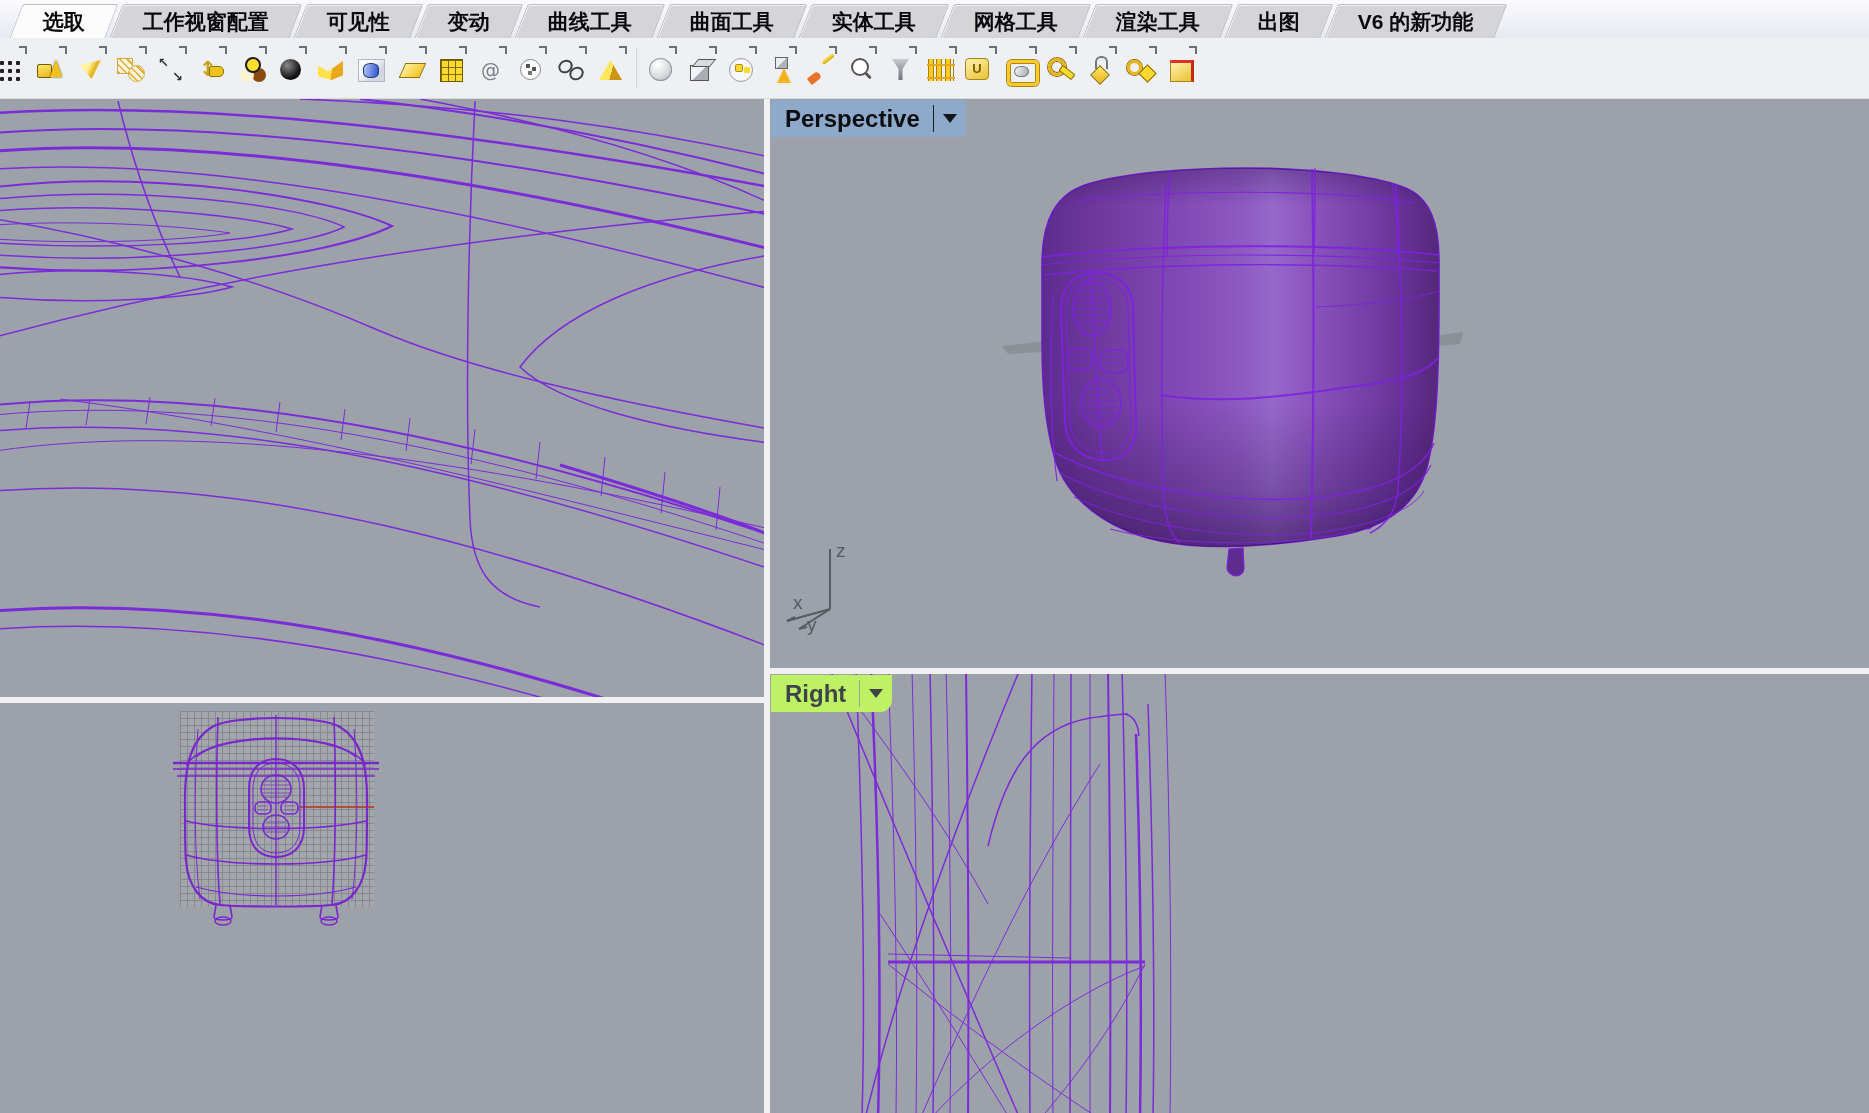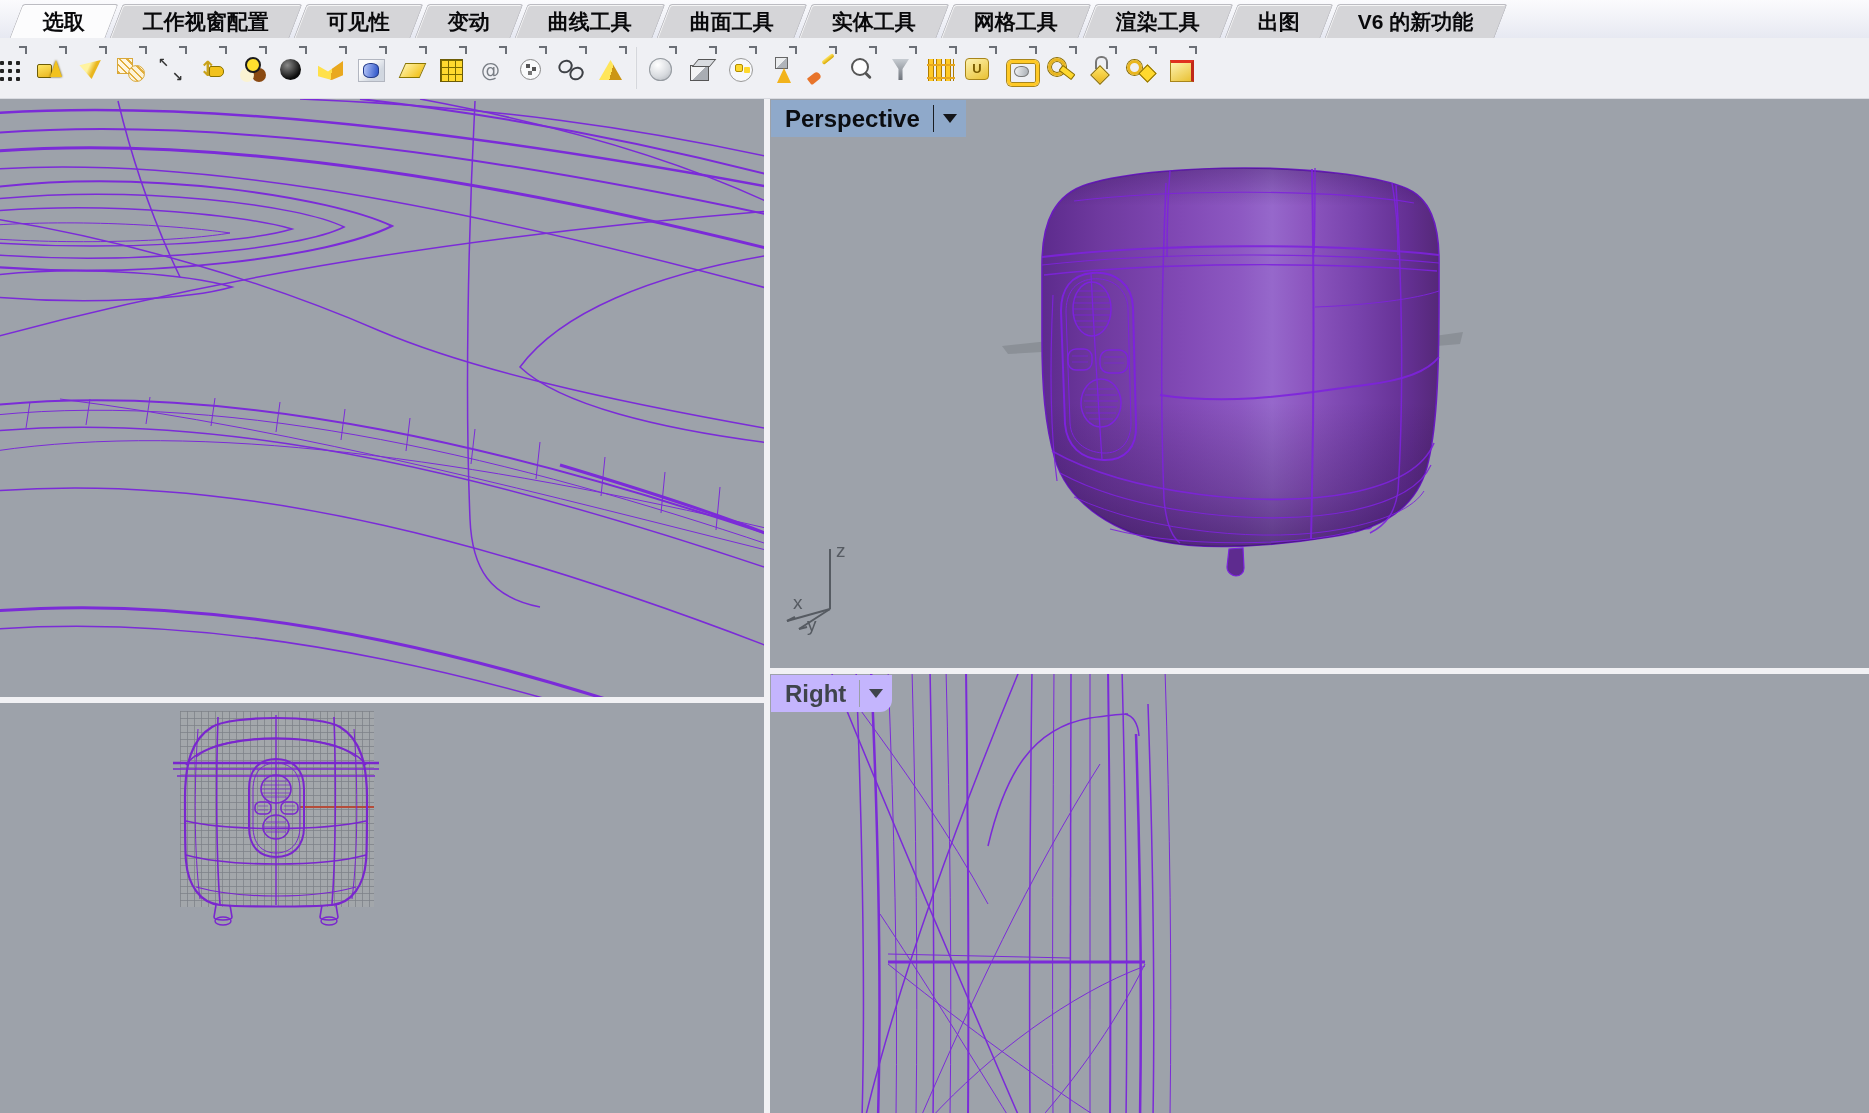--- a/index.html
+++ b/index.html
@@ -157,21 +157,21 @@
   .split{position:absolute;background:#f1f1f4;}
   .split-v{left:764px;top:0;width:6px;height:1014px;cursor:col-resize;}
   .split-h-l{left:0;top:598px;width:764px;height:6px;cursor:row-resize;}
   .split-h-r{770px:0;left:770px;top:569px;width:1099px;height:6px;cursor:row-resize;}
 
   .vpsvg{position:absolute;left:0;top:0;display:block;}
 
   .vp-label{position:absolute;top:1px;left:1px;height:37px;display:flex;align-items:center;
             padding:0 9px 0 14px;font-weight:700;font-size:24px;cursor:pointer;z-index:5;}
   .vp-persp .vp-label{background:#8fa9ca;color:#0b0d11;}
-  .vp-right .vp-label{background:#c4b5fd;color:#3f444b;border-radius:0 0 12px 0;}
+  .vp-right .vp-label{background:#bef264;color:#3f444b;border-radius:0 0 12px 0;}
   .vp-label .lsep{width:1px;height:27px;margin:0 9px 0 13px;}
   .vp-persp .lsep{background:#1a1d22;}
   .vp-right .lsep{background:#9aa0a6;}
   .vp-label .tri{width:0;height:0;border-left:7px solid transparent;
                  border-right:7px solid transparent;}
   .vp-persp .tri{border-top:9px solid #14161a;}
   .vp-right .tri{border-top:9px solid #3f444b;}
 
   
   .grid-patch{position:absolute;left:180px;top:8px;width:194px;height:196px;

